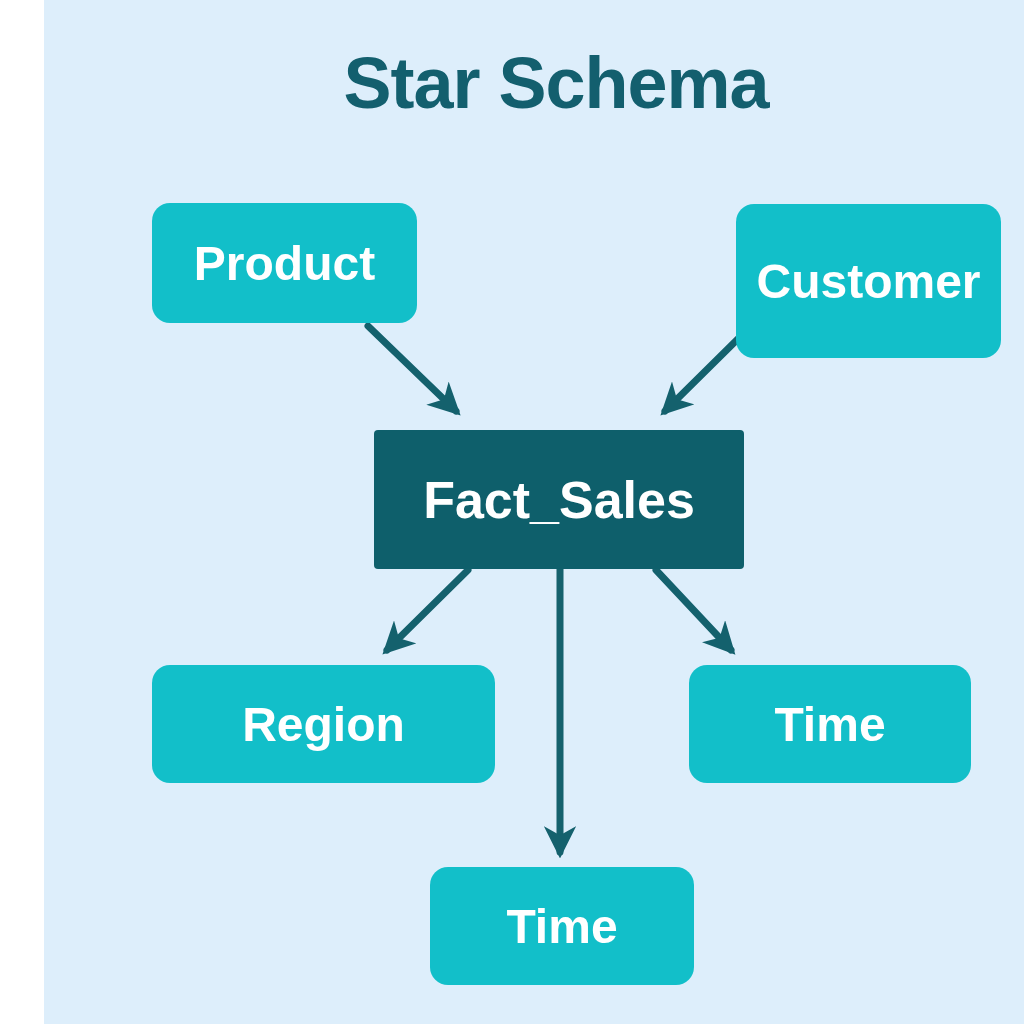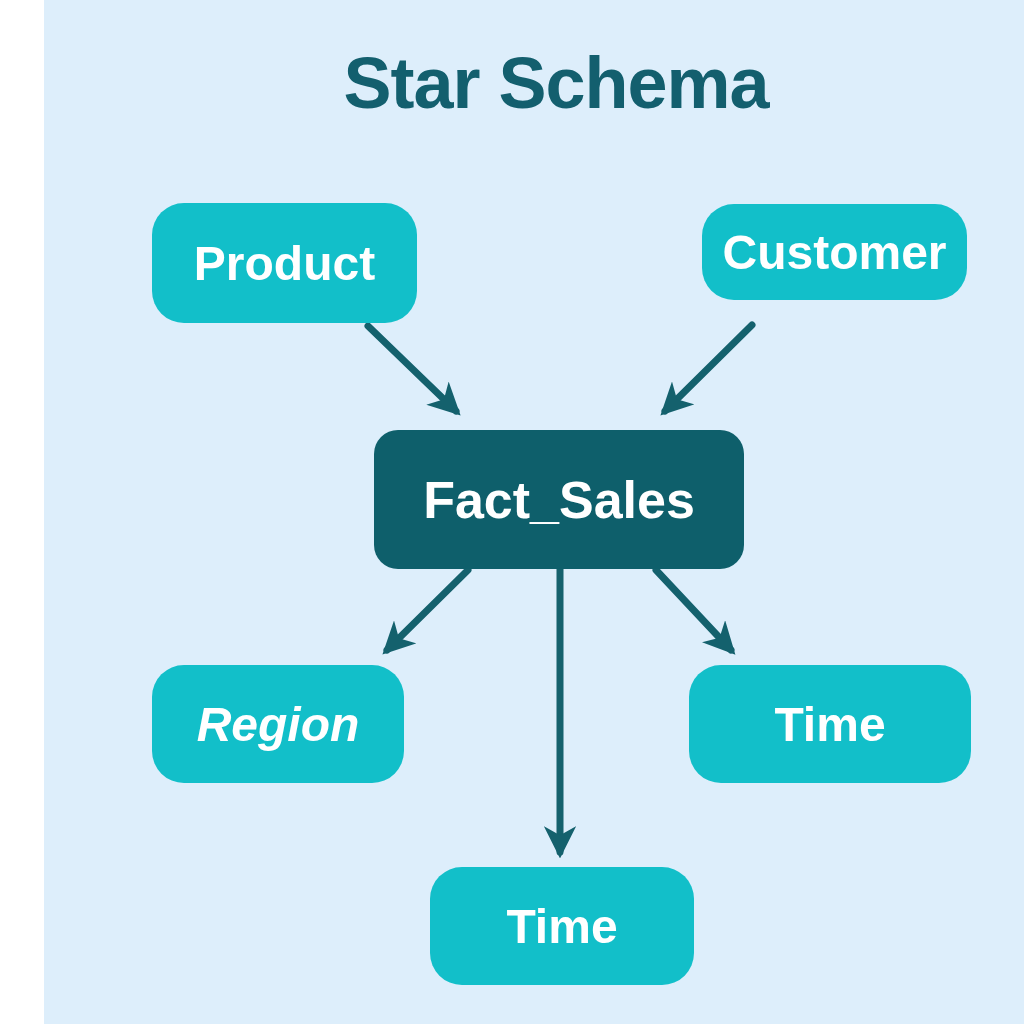--- a/index.html
+++ b/index.html
@@ -32,38 +32,38 @@
     top: 0;
     left: 0;
     width: 1024px;
     height: 1024px;
   }
   .node {
     position: absolute;
     display: flex;
     align-items: center;
     justify-content: center;
-    border-radius: 32px;
+    border-radius: 18px;
     color: var(--node-text, #ffffff);
     font-weight: 700;
     text-align: center;
   }
   .node.dim {
     background: var(--dimension-fill, #12bfc9);
     font-size: 48px;
   }
   .node.fact {
     background: var(--fact-fill, #0e5f6b);
-    border-radius: 24px;
+    border-radius: 4px;
     font-size: 52px;
   }
   .node-product    { left: 108px; top: 203px; width: 265px; height: 120px; }
-  .node-customer   { left: 658px; top: 204px; width: 265px; height: 96px; }
+  .node-customer   { left: 692px; top: 204px; width: 265px; height: 154px; }
   .node-fact       { left: 330px; top: 430px; width: 370px; height: 139px; }
-  .node-region     { left: 108px; top: 665px; width: 252px; height: 118px; font-style: italic; }
+  .node-region     { left: 108px; top: 665px; width: 343px; height: 118px; }
   .node-time-right { left: 645px; top: 665px; width: 282px; height: 118px; }
   .node-time-bottom{ left: 386px; top: 867px; width: 264px; height: 118px; }
 </style>
 </head>
 <body>
 
 <div class="canvas">
 
   <h1 class="title">Star Schema</h1>
 

